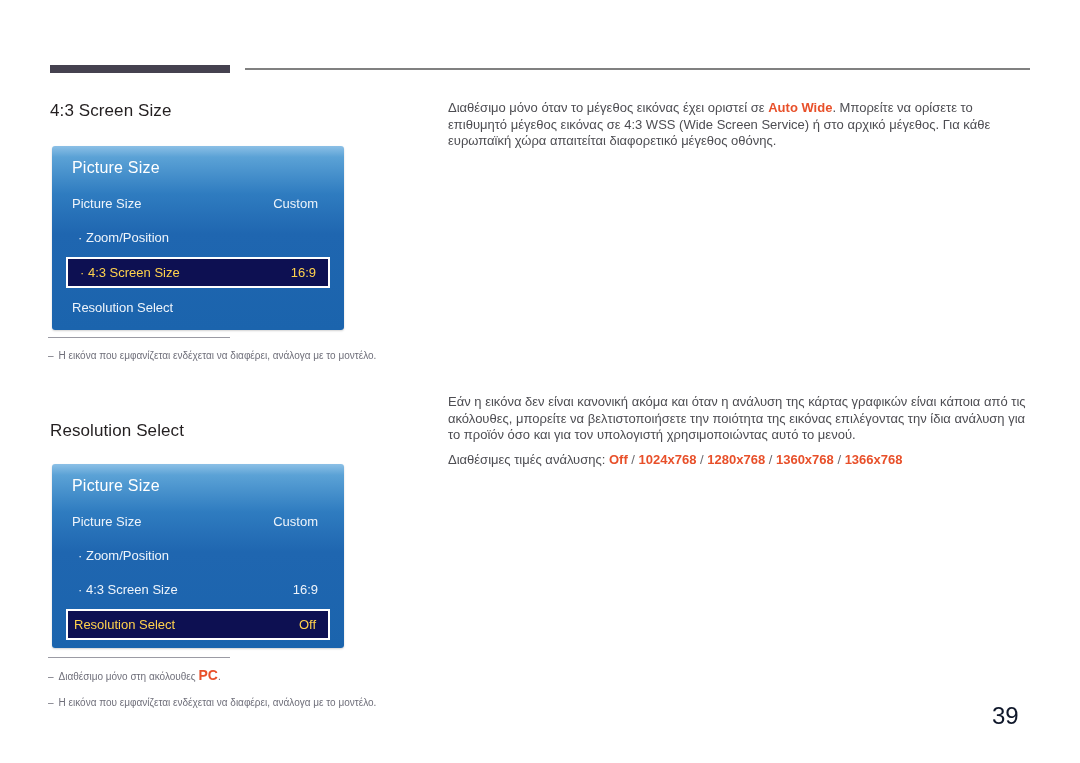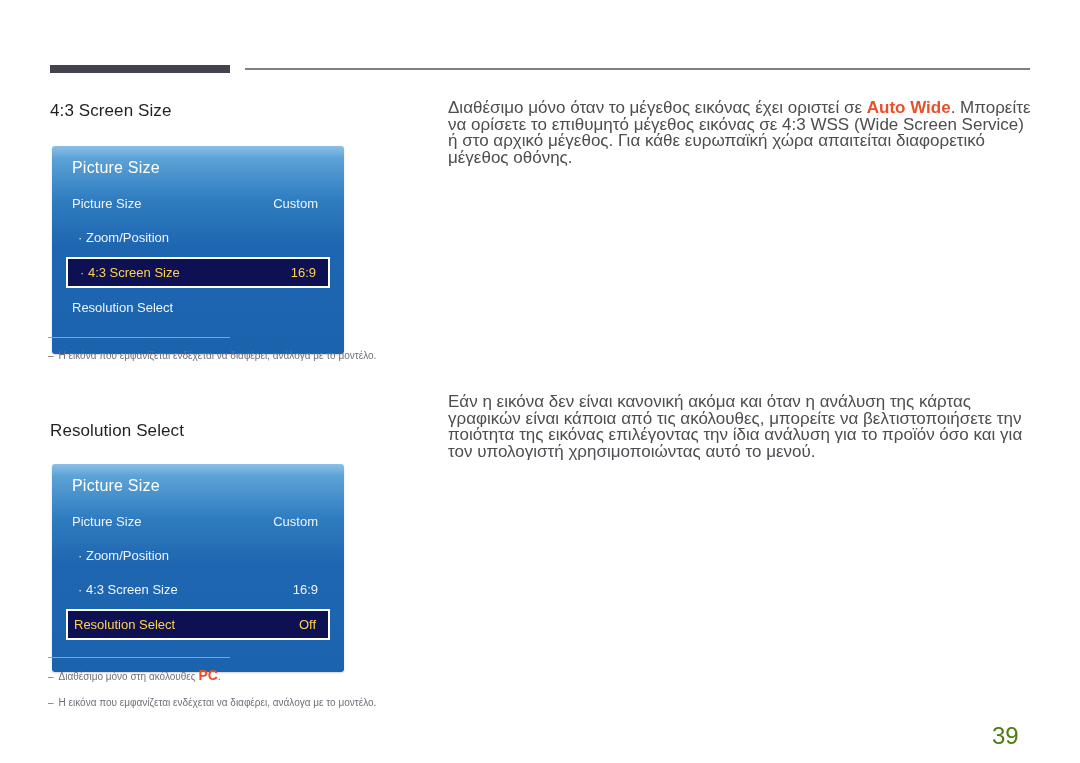--- a/index.html
+++ b/index.html
@@ -48,21 +48,21 @@
 
   
   .osd-panel {
     position: absolute;
     left: 52px;
     width: 292px;
     border-radius: 3px;
     background: linear-gradient(to bottom, #8cc0e6 0%, #5ba2d6 6%, #2f7cc0 26%, #1f66b0 48%, #1b64ad 100%);
     box-shadow: 0 1px 2px rgba(0,0,0,.18);
     overflow: hidden;
-    padding-bottom: 32px;
+    padding-bottom: 8px;
   }
   #osd-panel-1 { top: 146px; }
   #osd-panel-2 { top: 464px; }
 
   .osd-title {
     color: #ffffff;
     font-size: 16px;
     padding: 13px 0 12px 20px;
     letter-spacing: .2px;
   }
@@ -94,21 +94,21 @@
   .osd-row.selected .osd-label,
   .osd-row.selected .osd-value { color: #ffd24d; }
 
   .osd-spacer { height: 5px; }
 
   
   .body-col {
     position: absolute;
     left: 448px;
     width: 584px;
-    font-size: 17px;
+    font-size: 13px;
     line-height: 16.5px;
     color: #4d4d52;
     font-family: "Liberation Sans", sans-serif;
   }
   #body-1 { top: 100px; }
   #body-2 { top: 394px; }
 
   .body-col p { margin: 0 0 8px 0; }
   .body-col p:last-child { margin-bottom: 0; }
 
@@ -141,23 +141,23 @@
     white-space: nowrap;
   }
   .footnote:last-child { margin-bottom: 0; }
   .footnote .dash { margin-right: 5px; }
   .footnote .hl { font-size: 14px; }
 
   
   .page-number {
     position: absolute;
     left: 992px;
-    top: 722px;
+    top: 702px;
     font-size: 24px;
-    color: #4d7c0f;
+    color: #0f172a;
     font-family: "Liberation Sans", sans-serif;
   }
 </style>
 </head>
 <body>
 
 <div class="rule-thick"></div>
 <div class="rule-thin"></div>
 
 <div class="section-heading" id="heading-1">4:3 Screen Size</div>
@@ -224,20 +224,21 @@
   <div class="osd-spacer"></div>
 
   <div class="osd-row selected">
     <span class="osd-label">Resolution Select</span>
     <span class="osd-value">Off</span>
   </div>
 </div>
 
 <div class="body-col" id="body-2">
   <p>Εάν η εικόνα δεν είναι κανονική ακόμα και όταν η ανάλυση της κάρτας γραφικών είναι κάποια από τις ακόλουθες, μπορείτε να βελτιστοποιήσετε την ποιότητα της εικόνας επιλέγοντας την ίδια ανάλυση για το προϊόν όσο και για τον υπολογιστή χρησιμοποιώντας αυτό το μενού.</p>
+  <p><span>Διαθέσιμες τιμές ανάλυσης: </span><span id="res-values"><span class="hl">Off</span><span class="sep"> / </span><span class="hl">1024x768</span><span class="sep"> / </span><span class="hl">1280x768</span><span class="sep"> / </span><span class="hl">1360x768</span><span class="sep"> / </span><span class="hl">1366x768</span></span></p>
 </div>
 
 <div class="footnotes" id="footnotes-2">
   <div class="footnote-rule"></div>
   <div class="footnote">
     <span class="dash">–</span><span>Διαθέσιμο μόνο στη ακόλουθες </span><span class="hl">PC</span><span>.</span>
   </div>
   <div class="footnote">
     <span class="dash">–</span><span>Η εικόνα που εμφανίζεται ενδέχεται να διαφέρει, ανάλογα με το μοντέλο.</span>
   </div>

